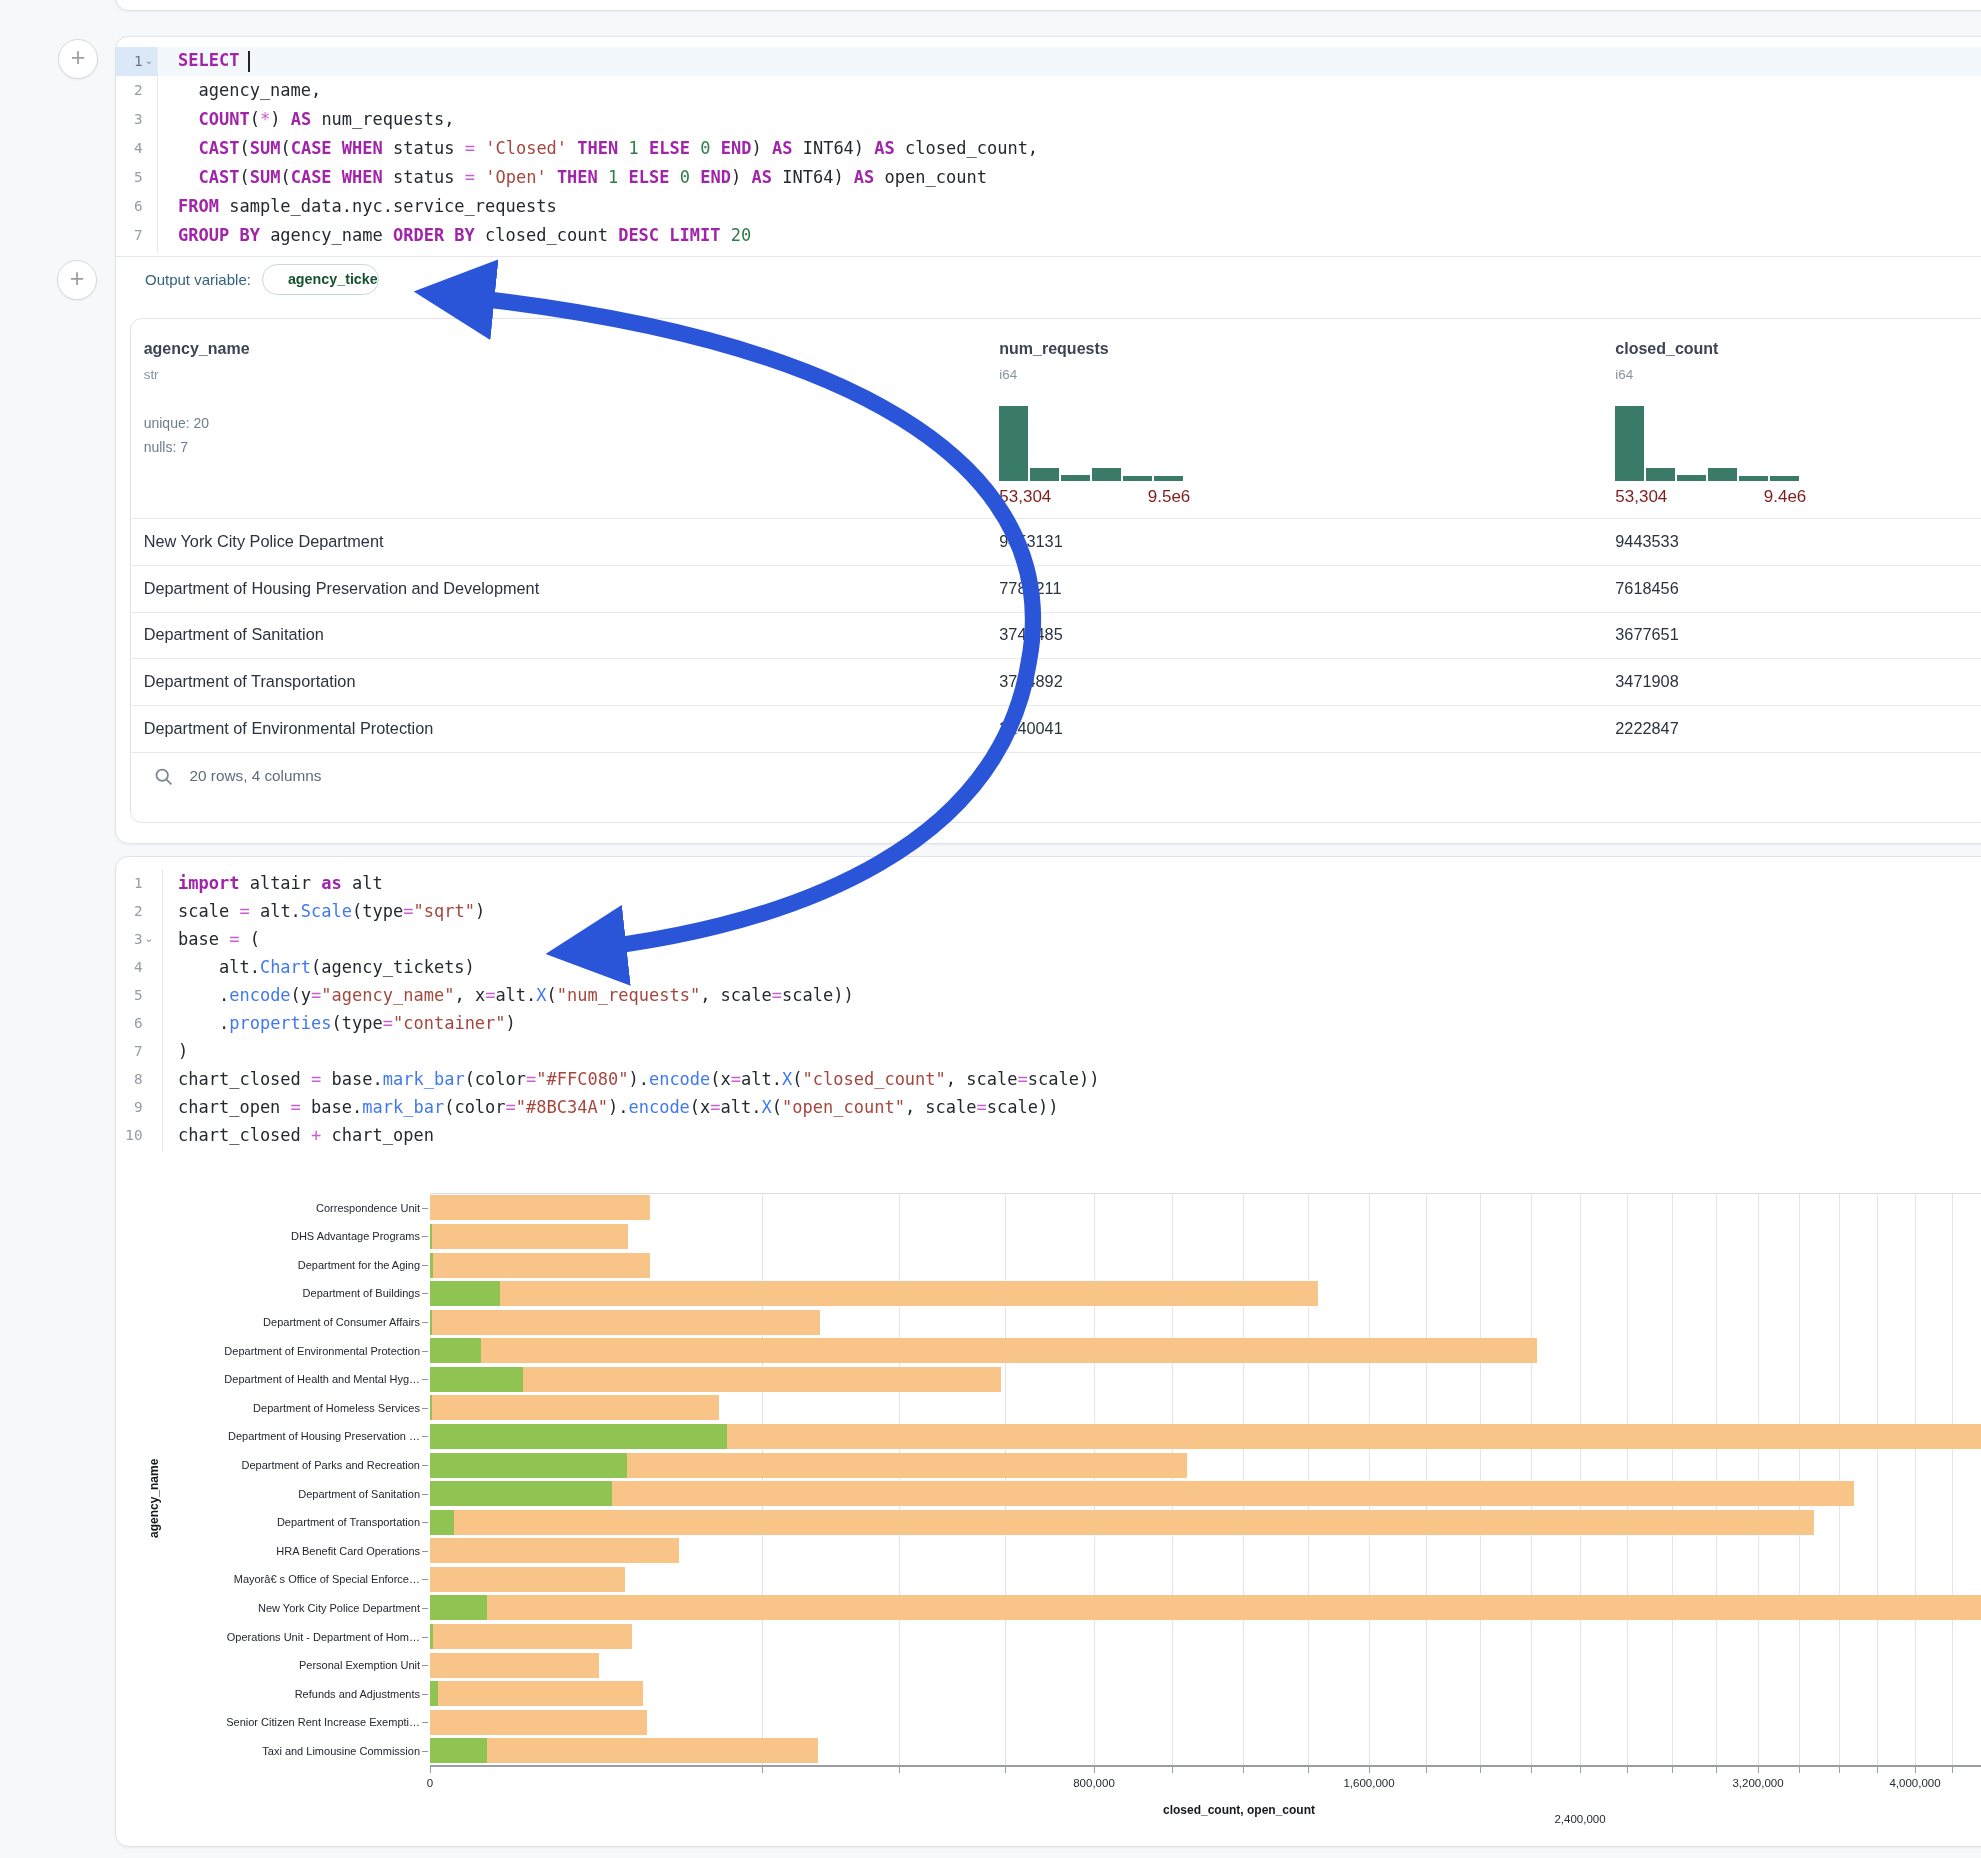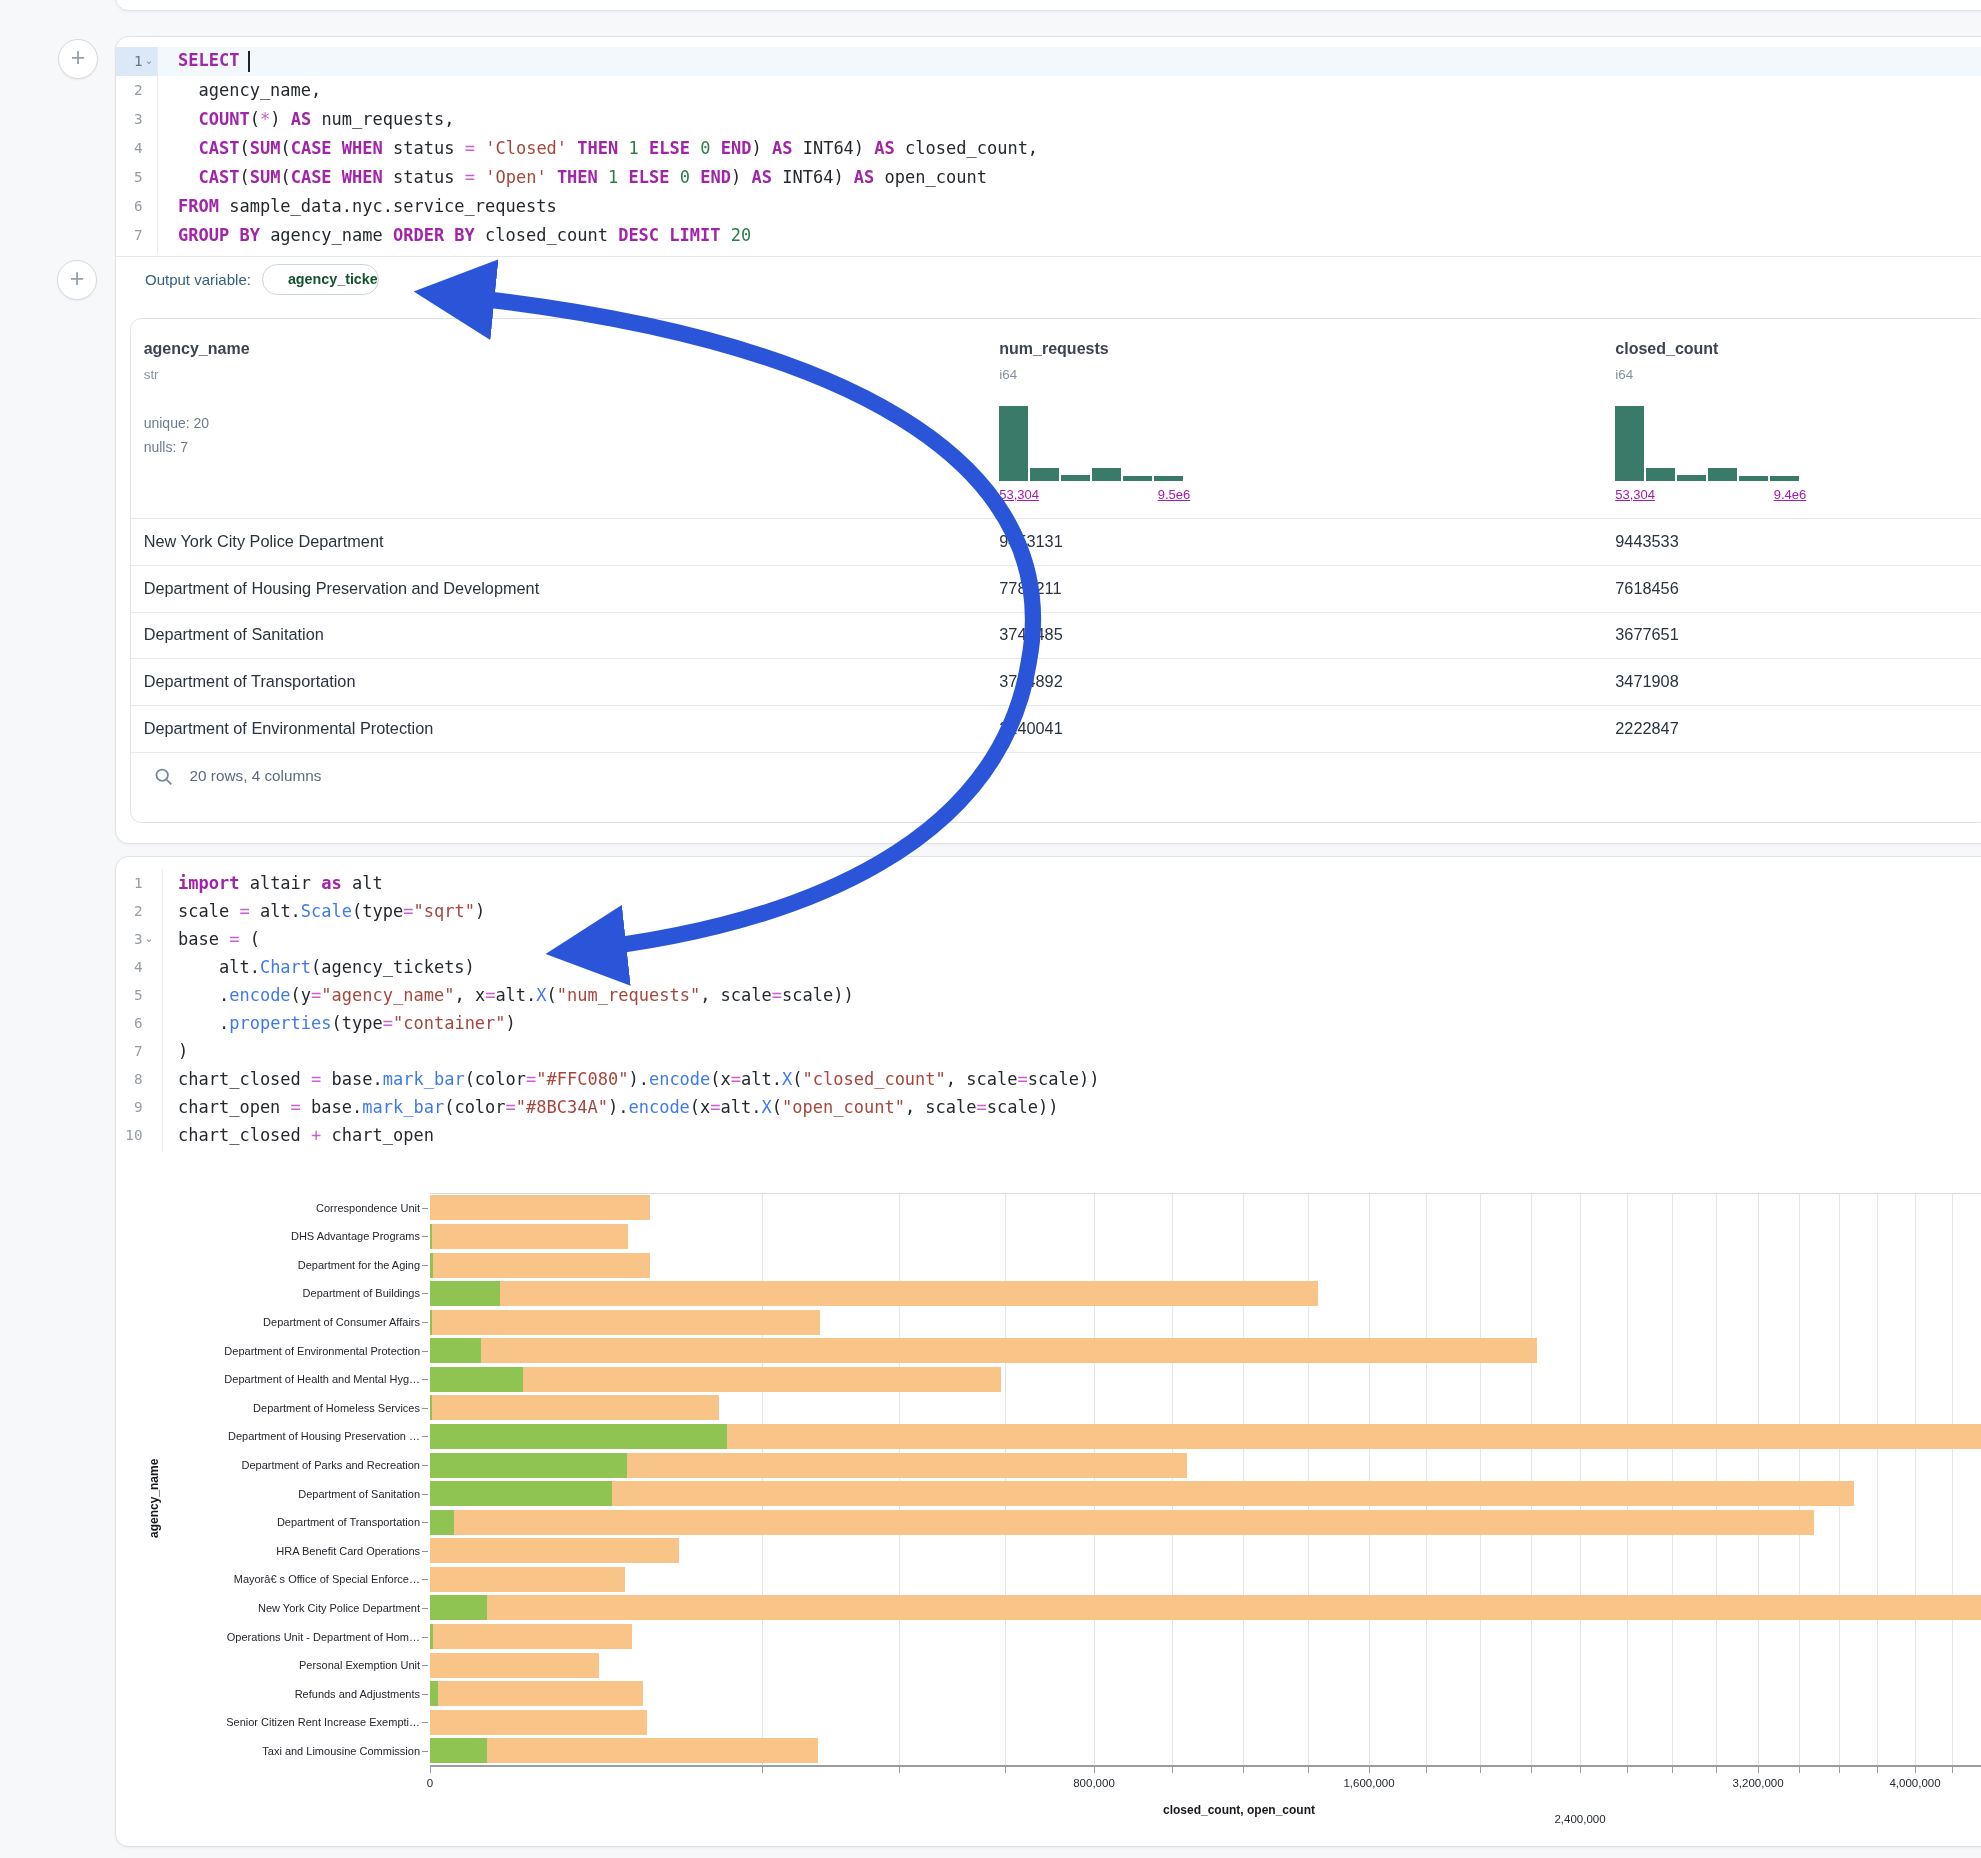--- a/index.html
+++ b/index.html
@@ -46,21 +46,21 @@
   .output-pill{margin-left:11.5px;height:29px;width:115px;border:1.4px solid #c9d6de;border-radius:15.3px;
     background:#fff;display:flex;align-items:center;overflow:hidden;}
   .output-pill span{font-size:14.3px;font-weight:700;color:#14532d;padding-left:10.5px;white-space:nowrap;margin-left:14px;}
   
   .tbl-card{position:absolute;border:1.4px solid #e0e3e8;border-radius:11.5px;background:#fff;overflow:hidden;}
   .col-name{position:absolute;font-size:16px;font-weight:700;color:#3c4454;}
   .col-type{position:absolute;font-size:13.4px;color:#8792a0;}
   .col-stat{position:absolute;font-size:14px;color:#707c8b;}
   .hist{position:absolute;display:flex;align-items:flex-end;gap:1.9px;}
   .hist .hbar{background:#3a7a69;}
-  .hist-axis{position:absolute;display:flex;justify-content:space-between;font-size:13px;color:#a21caf;text-decoration:underline;}
+  .hist-axis{position:absolute;display:flex;justify-content:space-between;font-size:17px;color:#7f1d1d;}
   .trow-sep{position:absolute;left:0;right:0;height:1px;background:#e6e9ed;}
   .tcell{position:absolute;font-size:16.3px;color:#2a3340;white-space:nowrap;}
   .tbl-footer{position:absolute;display:flex;align-items:center;gap:15.3px;font-size:15.3px;color:#5e6b7c;}
   
   .chart{position:absolute;left:0;right:0;}
   .gridline{position:absolute;width:1px;background:#e3e5e9;}
   .plot-topline{position:absolute;height:1px;background:#d9dce1;}
   .axis-line{position:absolute;height:1.9px;background:#9a9da1;}
   .xtick{position:absolute;width:1px;height:5.7px;background:#9a9da1;}
   .xlab{position:absolute;font-size:11.5px;color:#262b33;transform:translateX(-50%);white-space:nowrap;}

